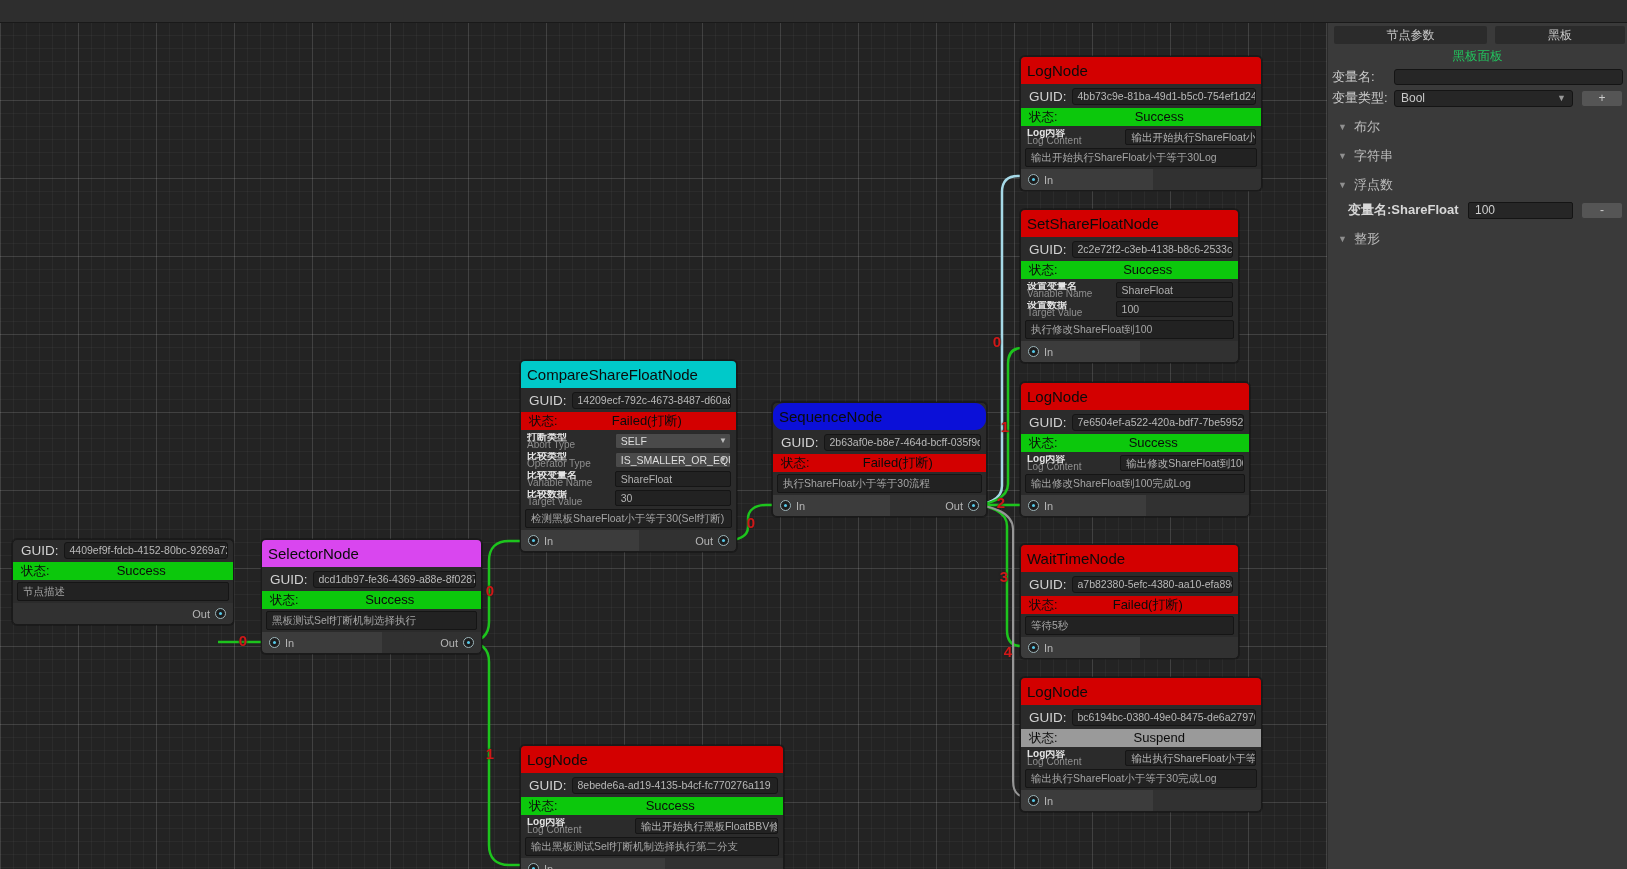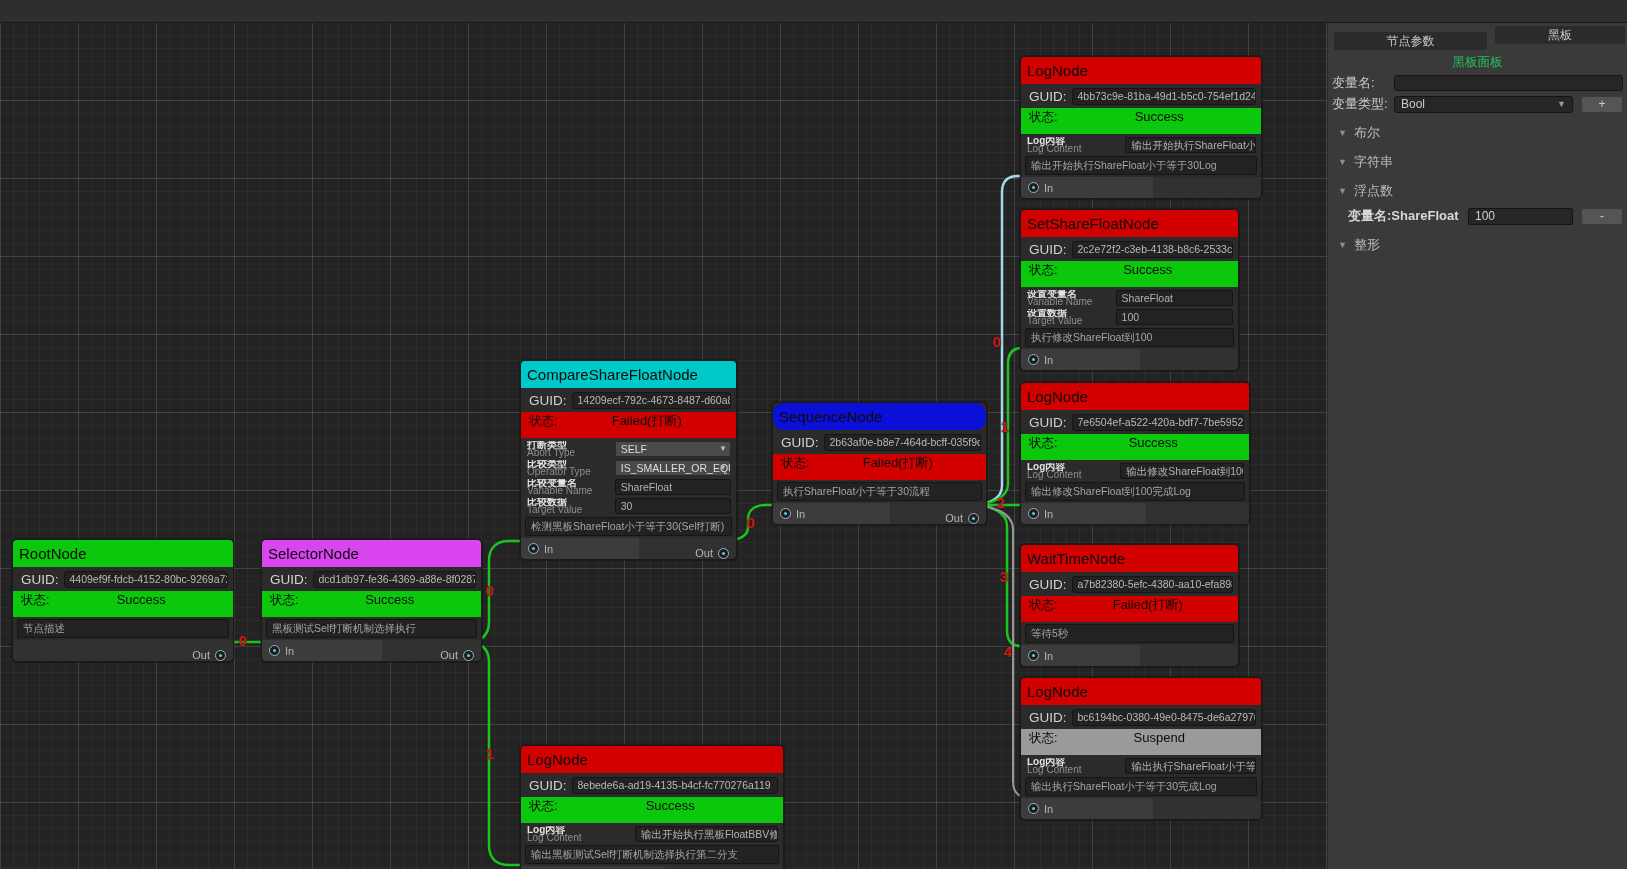--- a/index.html
+++ b/index.html
@@ -24,50 +24,50 @@
     transform:translate(-50%,-55%);text-shadow:0 0 2px #1a1a1a;}
 
   
   .node{position:absolute;z-index:5;background:#2b2b2b;border:1px solid #1a1a1a;border-radius:5px;
     overflow:hidden;box-shadow:0 0 0 1px rgba(0,0,0,0.25);}
   .n-title{height:27px;line-height:27px;padding-left:6px;font-size:15px;color:#0b0b0b;margin-bottom:2px;}
   .n-row{display:flex;align-items:center;height:20px;margin-bottom:2px;}
   .guid-label{color:#d2d2d2;font-size:13.5px;padding:0 5px 0 8px;white-space:nowrap;}
   .guid-value{flex:1;margin-right:5px;background:#222222;border:1px solid #151515;border-radius:3px;
     color:#b9b9b9;font-size:10.5px;height:15px;line-height:15px;padding:0 5px;white-space:nowrap;overflow:hidden;}
-  .n-status{display:flex;height:26px;line-height:18px;margin-bottom:2px;font-size:12.5px;color:#0b0b0b;}
+  .n-status{display:flex;height:18px;line-height:18px;margin-bottom:2px;font-size:12.5px;color:#0b0b0b;}
   .status-label{padding-left:8px;white-space:nowrap;}
   .status-value{flex:1;text-align:center;font-size:13px;}
   .n-field{display:flex;align-items:center;height:18px;margin-bottom:1px;padding:0 5px 0 6px;}
   .f-labels{width:43%;display:flex;flex-direction:column;justify-content:center;line-height:8.5px;overflow:hidden;}
   .f-cn{font-size:10px;font-weight:bold;color:#e3e3e3;white-space:nowrap;}
   .f-en{font-size:10px;color:#8f8f8f;white-space:nowrap;}
   .f-value{flex:1;height:14px;line-height:14px;background:#222222;border:1px solid #151515;border-radius:2px;
     color:#b2b2b2;font-size:10.5px;padding:0 12px 0 5px;white-space:nowrap;overflow:hidden;position:relative;}
   .f-value.dropdown{background:#4a4a4a;color:#dedede;border-color:#2a2a2a;}
   .f-caret{position:absolute;right:3px;top:0;color:#bbbbbb;font-size:8px;line-height:14px;}
   .n-desc{margin:2px 4px;}
   .desc-box{background:#222222;border:1px solid #151515;border-radius:2px;color:#a5a5a5;
     font-size:10.5px;min-height:15px;line-height:15px;padding:1px 5px;white-space:nowrap;overflow:hidden;}
-  .n-ports{display:flex;align-items:flex-end;height:21px;margin-top:0;background:rgba(255,255,255,0.03);}
+  .n-ports{display:flex;align-items:center;height:21px;margin-top:0;background:rgba(255,255,255,0.03);}
   .port-in{display:flex;align-items:center;gap:5px;background:rgba(255,255,255,0.055);height:100%;
     width:55%;padding-left:7px;box-sizing:border-box;}
   .port-out{display:flex;align-items:center;gap:5px;margin-left:auto;padding-right:7px;}
   .port-ring{width:9px;height:9px;border:1px solid #9fb6bb;border-radius:50%;display:flex;
     align-items:center;justify-content:center;background:#1d1d1d;flex:none;}
   .port-dot{width:3px;height:3px;border-radius:50%;}
   .port-label{font-size:11px;color:#b5b5b5;}
 
   
   #panel{position:absolute;left:1327px;top:22px;width:300px;height:847px;background:#3a3a3a;
     border-left:1px solid #2a2a2a;z-index:30;box-sizing:border-box;}
   .tabs{display:flex;gap:8px;padding:4px 2px 3px 6px;}
   .tab{height:18px;line-height:18px;background:#2b2b2b;border-radius:2px;text-align:center;
     font-size:12px;color:#c9c9c9;}
-  .tab-left{flex:1.18;margin-top:6px;}
+  .tab-left{flex:1.18;}
   .tab-right{flex:1;}
   .panel-title{text-align:center;font-size:12.5px;color:#22c55e;height:18px;line-height:18px;}
   .p-row{display:flex;align-items:center;margin:3px 2px 0 4px;height:18px;}
   .p-label{font-size:13px;color:#cccccc;width:62px;flex:none;white-space:nowrap;}
   .p-input{flex:1;height:14px;background:#262626;border:1px solid #141414;border-radius:3px;margin-right:2px;}
   .p-select{flex:1;height:15px;line-height:15px;background:#262626;border:1px solid #141414;border-radius:3px;
     color:#c9c9c9;font-size:12px;padding:0 6px;position:relative;}
   .p-caret{position:absolute;right:6px;top:0;color:#999999;font-size:9px;line-height:15px;}
   .p-btn{width:40px;height:15px;line-height:15px;background:#555555;border:1px solid #3a3a3a;border-radius:3px;
     color:#cccccc;text-align:center;font-size:12px;margin:0 2px 0 8px;flex:none;}
@@ -89,21 +89,20 @@
         <path d="M466,620 C482,620 489,627 489,640 V823 C489,836 496,843 509,843 H528" fill="none" stroke="#1dc41d" stroke-width="2.5"></path>
         <path d="M721,519 C737,519 748,515 748,505 V497 C748,488 755,483 766,483 H779" fill="none" stroke="#1dc41d" stroke-width="2.5"></path>
         <path d="M971,483 C988,483 1002,477 1002,464 V170 C1002,159 1008,154 1018,154 H1028" fill="none" stroke="#a6d9e7" stroke-width="2.5"></path>
         <path d="M971,483 C990,483 1008,476 1008,462 V342 C1008,331 1013,326 1022,326 H1028" fill="none" stroke="#1dc41d" stroke-width="2.5"></path>
         <path d="M971,483 H1028" fill="none" stroke="#1dc41d" stroke-width="2.5"></path>
         <path d="M971,483 C990,483 1007,490 1007,504 V608 C1007,619 1012,624 1021,624 H1028" fill="none" stroke="#1dc41d" stroke-width="2.5"></path>
         <path d="M971,483 C992,483 1013,491 1013,507 V759 C1013,770 1018,775 1027,775 H1028" fill="none" stroke="#969696" stroke-width="2"></path>
       </svg>
     <div id="nodes-layer">
         <div class="node" style="left: 12px; top: 517px; width: 220px;">
-          <div class="n-title" style="background: rgb(12, 200, 12);">RootNode</div>
           <div class="n-row">
             <span class="guid-label">GUID:</span>
             <div class="guid-value">4409ef9f-fdcb-4152-80bc-9269a72deb87</div>
           </div>
           <div class="n-status" style="background: rgb(12, 200, 12);">
             <span class="status-label">状态:</span>
             <span class="status-value">Success</span>
           </div>
           <div class="n-desc">
             <div class="desc-box">节点描述</div>

